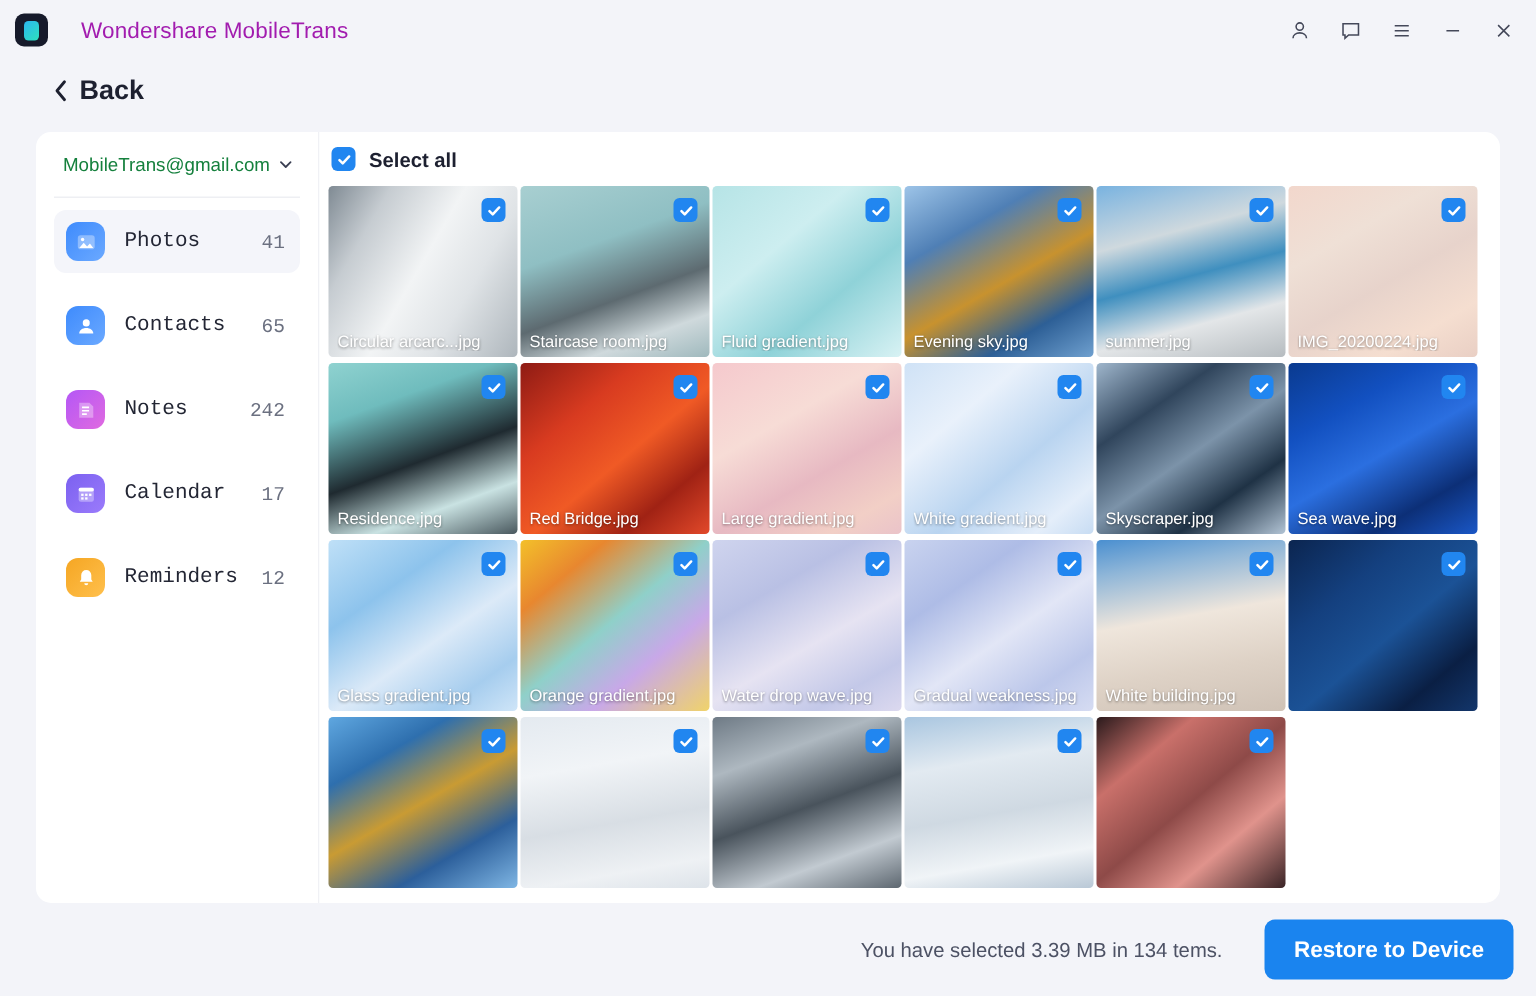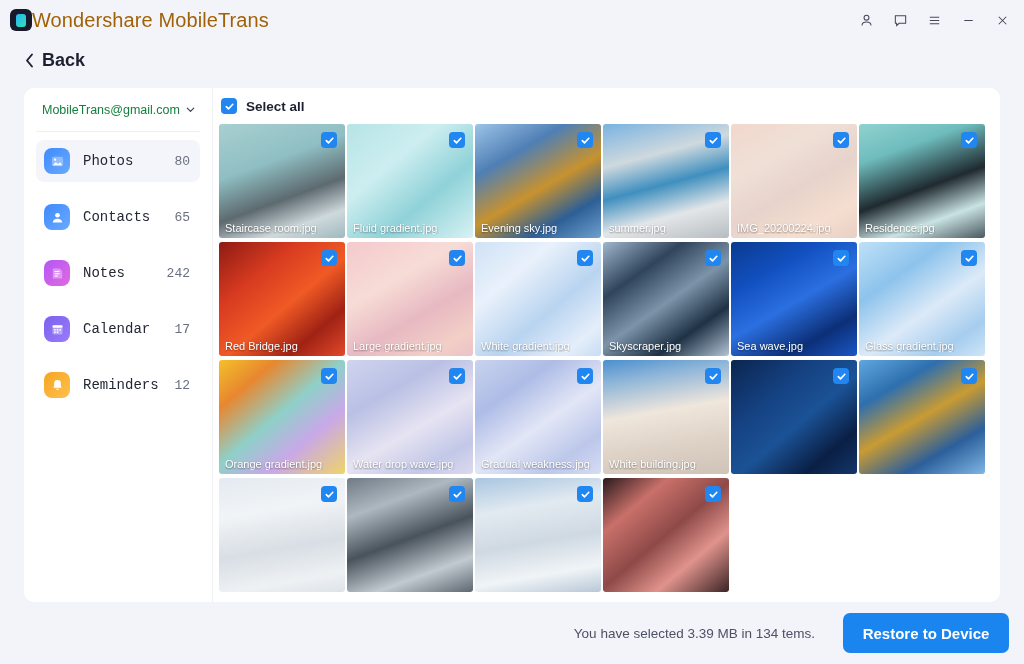--- a/index.html
+++ b/index.html
@@ -22,38 +22,38 @@
     width: 22px; height: 22px; border-radius: 6px;
     background: #161a2b;
     display: flex; align-items: center; justify-content: center;
     flex: none;
   }
   .app-logo .inner {
     width: 10px; height: 13px; border-radius: 3px;
     background: linear-gradient(135deg, #2bb7f0 0%, #2ee0bd 100%);
   }
   .app-title {
-    margin-left: 0;
-    font-size: 20px; color: #a16207; letter-spacing: .1px;
+    margin-left: 22px;
+    font-size: 15px; color: #a21caf; letter-spacing: .1px;
   }
   .win-controls {
     position: absolute; right: 6px; top: 0; height: 40px;
     display: flex; align-items: center; gap: 2px;
   }
   .wbtn {
     width: 32px; height: 30px;
     display: flex; align-items: center; justify-content: center;
     color: #44485a; cursor: default; border-radius: 4px;
   }
   .wbtn svg { display: block; }
 
   
   .backrow {
     height: 40px; display: flex; align-items: center;
-    padding-left: 23px;
+    padding-left: 34px;
   }
   .back-link {
     display: flex; align-items: center; gap: 6px;
     font-size: 18px; font-weight: bold; color: #1d2030;
   }
   .back-chev { display: block; }
 
   
   .body {
     position: absolute; left: 24px; top: 88px;
@@ -213,21 +213,21 @@
     <div class="navlist">
         <div class="navitem active">
           <span class="nav-icon" style="background:linear-gradient(135deg,#3e8bfd,#6ba9ff)">
             <svg width="15" height="15" viewBox="0 0 16 16" fill="#fff">
               <rect x="2" y="3" width="12" height="10" rx="2" fill="rgba(255,255,255,.35)"></rect>
               <circle cx="5.4" cy="6" r="1.2"></circle>
               <path d="M3 12l3.2-3.6L8.6 11l2-2.2L13 12z"></path>
             </svg>
           </span>
           <span class="nav-label">Photos</span>
-          <span class="nav-count">80</span>
+          <span class="nav-count">41</span>
         </div>
         <div class="navitem">
           <span class="nav-icon" style="background:linear-gradient(135deg,#3e8bfd,#6ba9ff)">
             <svg width="15" height="15" viewBox="0 0 16 16" fill="#fff">
               <circle cx="8" cy="5.6" r="2.5"></circle>
               <path d="M3 13.2c0-2.4 2.3-3.9 5-3.9s5 1.5 5 3.9z"></path>
             </svg>
           </span>
           <span class="nav-label">Contacts</span>
           <span class="nav-count">65</span>
@@ -274,20 +274,30 @@
     <div class="selectall">
       <span class="check">
         <svg width="11" height="11" viewBox="0 0 12 12" fill="none" stroke="#fff" stroke-width="1.8" stroke-linecap="round" stroke-linejoin="round">
             <path d="M2.5 6.2l2.4 2.4L9.6 3.6"></path>
           </svg>
       </span>
       <span class="selectall-label">Select all</span>
     </div>
     <div class="grid">
         <div class="cell">
+          <div class="thumb" style="background:linear-gradient(120deg,#7f8a93 0%,#c6ccd1 22%,#f2f4f5 48%,#dfe3e6 70%,#aeb6bc 100%)">
+            <span class="check">
+              <svg width="11" height="11" viewBox="0 0 12 12" fill="none" stroke="#fff" stroke-width="1.8" stroke-linecap="round" stroke-linejoin="round">
+                <path d="M2.5 6.2l2.4 2.4L9.6 3.6"></path>
+              </svg>
+            </span>
+            <span class="thumb-name">Circular arcarc...jpg</span>
+          </div>
+        </div>
+        <div class="cell">
           <div class="thumb" style="background:linear-gradient(160deg,#a8cfd1 0%,#8fbfc3 35%,#5d6a70 62%,#cfd9dc 82%,#9fb9bd 100%)">
             <span class="check">
               <svg width="11" height="11" viewBox="0 0 12 12" fill="none" stroke="#fff" stroke-width="1.8" stroke-linecap="round" stroke-linejoin="round">
                 <path d="M2.5 6.2l2.4 2.4L9.6 3.6"></path>
               </svg>
             </span>
             <span class="thumb-name">Staircase room.jpg</span>
           </div>
         </div>
         <div class="cell">

